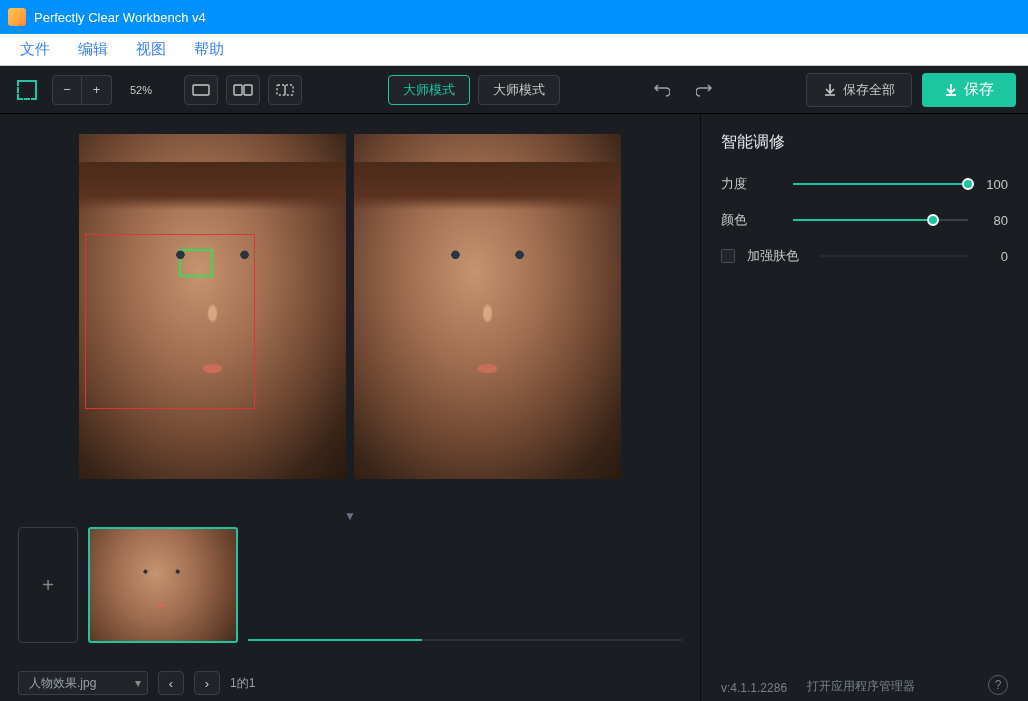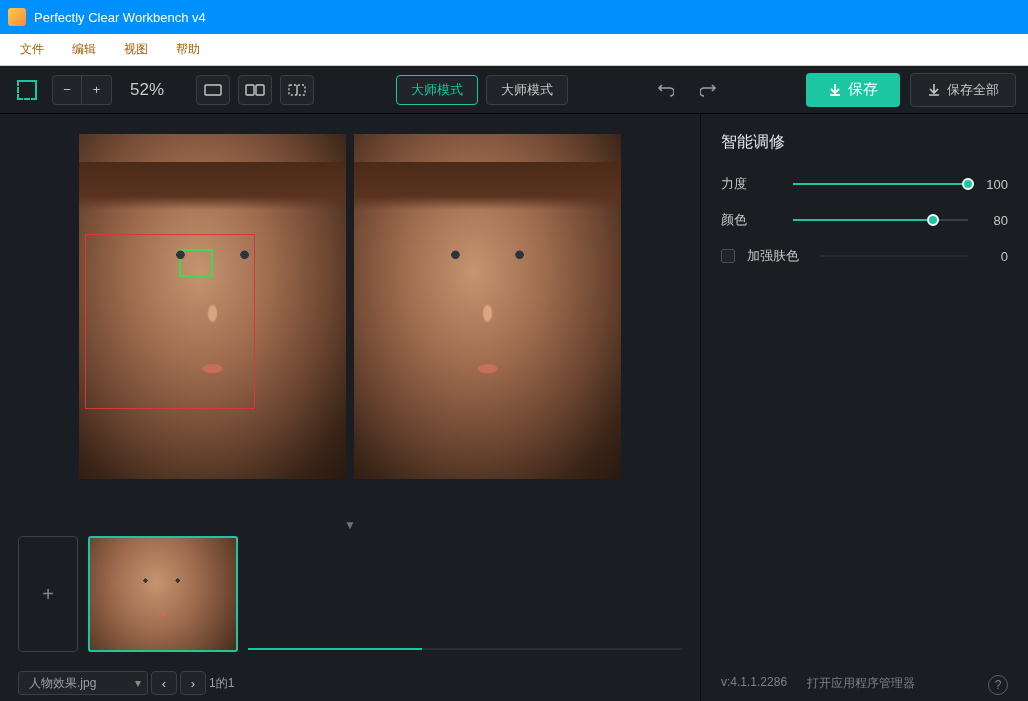--- a/index.html
+++ b/index.html
@@ -1,29 +1,29 @@
 <!DOCTYPE html>
 <html><head>
 <meta charset="utf-8">
 <style>
 *{box-sizing:border-box;margin:0;padding:0;font-family:"Microsoft YaHei","PingFang SC",sans-serif;user-select:none}
 body{width:1028px;height:701px;background:#1a1d21;overflow:hidden;color:#c8c8c8}
 .titlebar{height:34px;background:#0091ff;display:flex;align-items:center;padding:0 8px;color:#fff;font-size:13px}
 .titlebar .logo{width:18px;height:18px;background:linear-gradient(135deg,#ffc94a,#ff8a3c);border-radius:3px;margin-right:8px}
 .menubar{height:32px;background:#fff;display:flex;align-items:center;padding:0 6px;border-bottom:1px solid #ccc}
-.menubar span{padding:4px 14px;font-size:12px;color:#a16207}
+.menubar span{padding:4px 14px;font-size:15px;color:#3b82f6}
 .toolbar{height:48px;background:#1a1d21;border-bottom:1px solid #000;display:flex;align-items:center;padding:0 12px;gap:10px}
 .btn{border:1px solid #3a3f45;background:#212529;color:#c8c8c8;height:30px;border-radius:4px;display:flex;align-items:center;justify-content:center;font-size:13px;cursor:pointer}
 .icon-btn{width:30px}
 .crop-icon{width:20px;height:20px;border:2px dashed #1bc6a0;border-top:2px solid #1bc6a0;border-right:2px solid #1bc6a0;position:relative}
 .zoom-group{display:flex;gap:0}
 .zoom-group .btn{border-radius:0}
 .zoom-group .btn:first-child{border-radius:4px 0 0 4px}
 .zoom-group .btn:last-child{border-radius:0 4px 4px 0;border-left:none}
-.zoom-val{font-size:17px;padding:0 8px}
+.zoom-val{font-size:11px;padding:0 8px}
 .view-group{display:flex;gap:8px;margin-left:14px}
 .view-group .btn{width:34px}
 .mode-group{display:flex;gap:8px;margin-left:auto;margin-right:auto}
 .mode-btn{padding:0 14px}
 .mode-active{border-color:#1bc6a0;color:#1bc6a0}
 .history-group{display:flex;gap:14px}
 .save-group{display:flex;gap:10px;margin-left:auto}
 .save-all{padding:0 16px;height:34px}
 .save-main{padding:0 22px;height:34px;background:#1bc6a0;color:#fff;border:none;font-size:15px}
 .body{display:flex;height:591px}
@@ -44,39 +44,39 @@
 .collapse-arrow{text-align:center;color:#6a7280;font-size:12px;margin:8px 0 4px}
 .filmstrip{display:flex;gap:10px;align-items:stretch;height:116px}
 .add-tile{width:60px;border:1px solid #3a3f45;border-radius:4px;display:flex;align-items:center;justify-content:center;color:#888;font-size:20px;cursor:pointer}
 .thumb{width:150px;border:2px solid #1bc6a0;border-radius:3px;background:radial-gradient(ellipse 140px 160px at 45% 40%,#c79470 0%,#9e6b4e 30%,#6b4530 55%,#3a2518 75%,#1a0f08 100%);position:relative;overflow:hidden}
 .thumb::after{content:"";position:absolute;inset:0;background:
  radial-gradient(circle 5px at 38% 38%,#2a3540 40%,transparent 45%),
  radial-gradient(circle 5px at 60% 38%,#2a3540 40%,transparent 45%),
  radial-gradient(ellipse 12px 5px at 49% 68%,#c86e5a 40%,transparent 50%)
 }
 .strip-track{flex:1;align-self:flex-end;height:2px;background:linear-gradient(90deg,#1bc6a0 40%,#2a2f35 40%);margin-bottom:2px}
-.bottom-row{display:flex;align-items:center;gap:3px;margin-top:19px;font-size:12px;color:#9aa0a8}
+.bottom-row{display:flex;align-items:center;gap:10px;margin-top:28px;font-size:12px;color:#9aa0a8}
 .file-sel{border:1px solid #3a3f45;background:#212529;height:24px;border-radius:3px;padding:0 20px 0 10px;display:flex;align-items:center;position:relative;min-width:130px}
 .file-sel::after{content:"▾";position:absolute;right:6px;color:#888}
 .nav-btn{width:26px;height:24px}
 .sidebar{width:328px;border-left:1px solid #0a0c0e;padding:18px 20px 10px;display:flex;flex-direction:column;font-size:13px}
 .panel-title{font-size:16px;color:#e5e7eb;margin-bottom:22px;font-weight:500}
 .slider-row{display:flex;align-items:center;gap:12px;margin-bottom:18px}
 .slider-row .lab{width:60px;color:#c8c8c8}
 .slider{flex:1;height:14px;position:relative}
 .slider .track{position:absolute;top:6px;left:0;right:0;height:2px;background:#3a3f45}
 .slider .fill{position:absolute;top:6px;left:0;height:2px;background:#1bc6a0}
 .slider .knob{position:absolute;top:1px;width:12px;height:12px;border-radius:50%;background:#1bc6a0;border:2px solid #fff;transform:translateX(-50%)}
 .slider-val{width:28px;text-align:right;color:#c8c8c8}
 .chk-row{display:flex;align-items:center;gap:12px;margin-bottom:18px}
 .chk{width:14px;height:14px;border:1px solid #4a4f55;border-radius:2px;background:#212529}
 .chk-row .lab{flex:0 0 60px}
 .chk-row .slider{opacity:.4}
 .wide-btn{width:100%;justify-content:center;height:36px;font-size:14px;margin-top:2px}
-.sidebar-footer{margin-top:auto;display:flex;align-items:flex-start;gap:20px;font-size:12px;color:#7a828c}
+.sidebar-footer{margin-top:auto;display:flex;align-items:flex-end;gap:20px;font-size:12px;color:#7a828c}
 .help-circ{width:20px;height:20px;border:1px solid #5a6068;border-radius:50%;display:flex;align-items:center;justify-content:center;margin-left:auto;font-size:12px}
 svg{display:block}
 </style>
 </head>
 <body>
 
 <div class="titlebar">
   <div class="logo"></div>
   <span>Perfectly Clear Workbench v4</span>
 </div>
@@ -130,31 +130,31 @@
         </svg>
     </div>
     <div class="btn icon-btn" style="border:none;background:none">
       <svg width="18" height="16">
           <path d="M14 4 L17 7 L14 10 M17 7 H6 A4 4 0 0 0 6 15" fill="none" stroke="#9aa0a8" stroke-width="1.6" transform="translate(-2,-1)"></path>
         </svg>
     </div>
   </div>
 
   <div class="save-group">
+    <div class="btn save-all">
+      <svg width="14" height="14" style="margin-right:6px">
+          <path d="M7 1 V9 M3 6 L7 10 L11 6 M2 12 H12" fill="none" stroke="#c8c8c8" stroke-width="1.6"></path>
+        </svg>
+      <span>保存全部</span>
+    </div>
     <div class="btn save-main">
       <svg width="14" height="14" style="margin-right:6px">
           <path d="M7 1 V9 M3 6 L7 10 L11 6 M2 12 H12" fill="none" stroke="#fff" stroke-width="1.8"></path>
         </svg>
       <span>保存</span>
-    </div>
-    <div class="btn save-all">
-      <svg width="14" height="14" style="margin-right:6px">
-          <path d="M7 1 V9 M3 6 L7 10 L11 6 M2 12 H12" fill="none" stroke="#c8c8c8" stroke-width="1.6"></path>
-        </svg>
-      <span>保存全部</span>
     </div>
   </div>
 </div>
 
 <div class="body">
   <div class="canvas-area">
     <div class="previews">
       <div class="img-box">
         <div class="face-rect"></div>
         <div class="eye-rect"></div>

